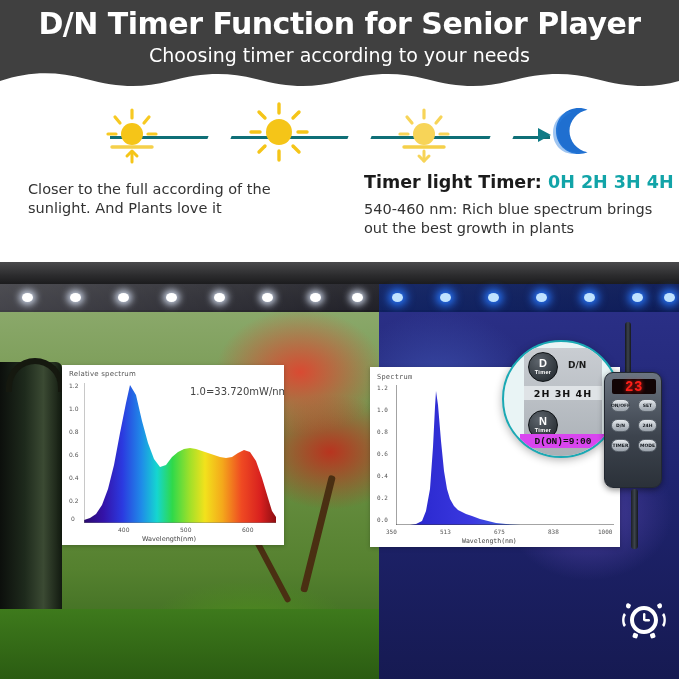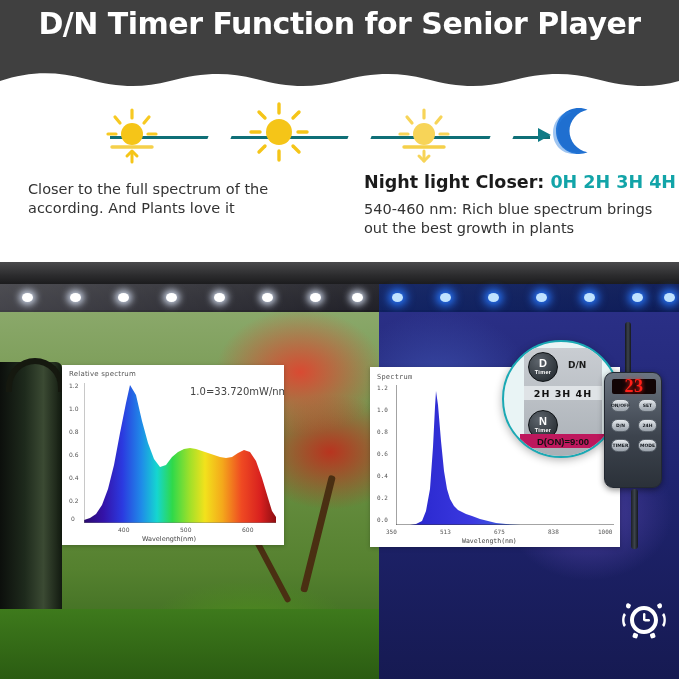--- a/index.html
+++ b/index.html
@@ -177,40 +177,40 @@
     font-family:"DejaVu Sans", sans-serif; white-space:nowrap;
   }
   .mag-hours {
     position:absolute; left:20px; top:44px; width:78px; height:14px;
     background:#dfe3e6; color:#111; font-size:9.5px; font-weight:bold;
     display:flex; align-items:center; justify-content:center;
     letter-spacing:1px; font-family:"DejaVu Sans", sans-serif;
   }
   .mag-don {
     position:absolute; left:16px; top:92px; width:86px; height:14px;
-    background:#be185d; color:#111; font-size:9.5px; font-weight:bold;
+    background:#d946ef; color:#111; font-size:9.5px; font-weight:bold;
     display:flex; align-items:center; justify-content:center;
-    font-family:Liberation Sans, sans-serif;
+    font-family:Liberation Mono, monospace;
   }
 
   
   .controller {
     position:absolute; left:604px; top:372px; width:58px; height:116px;
     border-radius:9px;
     background:linear-gradient(#6b7480,#3d444e 55%,#2b3139);
     border:1px solid #222831; box-shadow:0 2px 6px rgba(0,0,0,0.45);
   }
   .ctrl-screen {
     position:absolute; left:7px; top:6px; width:44px; height:15px;
     background:#120405; border-radius:2px;
     display:flex; align-items:center; justify-content:center;
   }
   .ctrl-digits {
-    color:#ff1f18; font-family:Liberation Serif, serif;
-    font-size:18px; font-weight:bold; letter-spacing:0.5px;
+    color:#ff1f18; font-family:Liberation Mono, monospace;
+    font-size:14px; font-weight:bold; letter-spacing:0.5px;
     text-shadow:0 0 4px rgba(255,40,30,0.9);
   }
   .ctrl-btn {
     position:absolute; width:19px; height:13px; border-radius:7px;
     background:linear-gradient(#e4e8ec,#9aa2ab);
     border:1px solid #5c646d; color:#151a20;
     font-size:4.5px; font-weight:bold; text-align:center;
     display:flex; align-items:center; justify-content:center;
     font-family:"DejaVu Sans", sans-serif;
   }
@@ -226,20 +226,21 @@
   }
   .alarm-icon { position:absolute; left:620px; top:596px; }
 </style>
 </head>
 <body>
 
 <div id="page">
 
   <div class="header">
     <div class="header-title">D/N Timer Function for Senior Player</div>
+    <div class="header-sub">Choosing timer according to your needs</div>
     <svg class="wave" viewBox="0 0 679 26" preserveAspectRatio="none">
       <path d="M0,14 C30,4 56,4 86,12 C116,20 140,22 170,14 C200,6 226,4 256,12 C286,20 310,22 340,14 C370,6 396,4 426,12 C456,20 480,22 510,14 C540,6 566,4 596,12 C626,20 652,22 679,14 L679,26 L0,26 Z" fill="#ffffff"></path>
     </svg>
   </div>
 
   <div class="timeline">
     <div class="tl-line"></div>
     <div class="tl-gap" style="left:208px;"></div>
     <div class="tl-gap" style="left:218px;"></div>
     <div class="tl-gap" style="left:348px;"></div>
@@ -297,25 +298,25 @@
       <path d="M27,10 C18,14 12.5,21.5 12.5,30.5 C12.5,41.8 21.5,50.5 33,50.5 C36.5,50.5 39.5,49.8 42,48.5 C38,50.8 33.5,52 29,52 C17,52 8,43 8,30.5 C8,21 14,12.6 22.5,9.4 Z" fill="#2a7fe0" opacity="0.45"></path>
       <g fill="#ffffff">
         <path d="M35,16 l1.6,3.4 l3.4,1.6 l-3.4,1.6 l-1.6,3.4 l-1.6,-3.4 l-3.4,-1.6 l3.4,-1.6 Z"></path>
         <path d="M43,24 l1.2,2.6 l2.6,1.2 l-2.6,1.2 l-1.2,2.6 l-1.2,-2.6 l-2.6,-1.2 l2.6,-1.2 Z"></path>
         <path d="M39,33 l0.9,2 l2,0.9 l-2,0.9 l-0.9,2 l-0.9,-2 l-2,-0.9 l2,-0.9 Z"></path>
       </g>
     </svg>
   </div>
 
   <div class="col" style="left:28px; top:172px; width:300px;">
-    <div class="col-body">Closer to the full spectrum of the according. And Plants love it</div>
+    <div class="col-body">Closer to the full according of the sunlight. And Plants love it</div>
   </div>
 
   <div class="col" style="left:364px; top:172px; width:310px;">
-    <div class="col-head"><span>Night light Closer: </span><span class="accent">0H 2H 3H 4H</span></div>
+    <div class="col-head"><span>Timer light Timer: </span><span class="accent">0H 2H 3H 4H</span></div>
     <div class="col-body">540-460 nm: Rich blue spectrum brings out the best growth in plants</div>
   </div>
 
   <div class="photo">
 
     <div class="fixture-top"></div>
     <div class="fixture-face"></div>
     <div class="fixture-sheen"></div>
     <div class="fixture-blue-sheen"></div>
     <div class="led white" style="left:22px;"></div>

